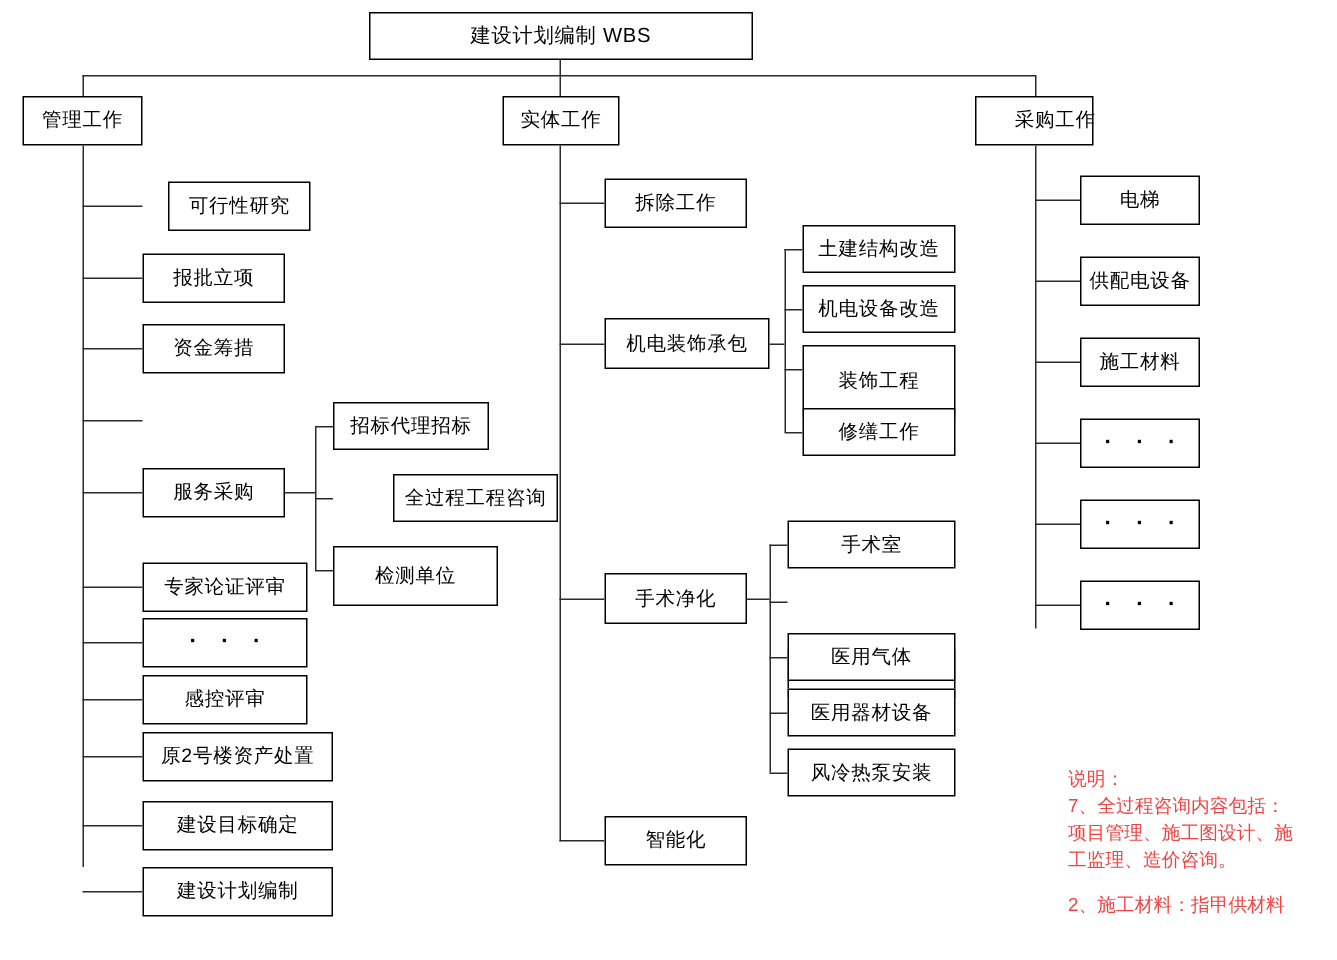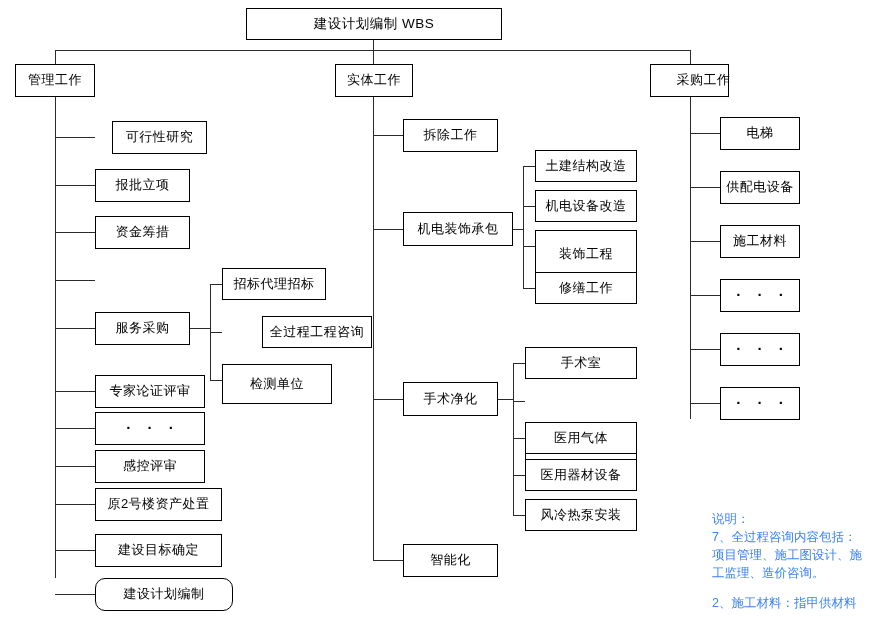--- a/index.html
+++ b/index.html
@@ -41,21 +41,21 @@
   }
   .ln {
     position: absolute;
     background: #2b2b2b;
     z-index: 1;
   }
   .ln.h { height: 1px; }
   .ln.v { width: 1px; }
   .note {
     position: absolute;
-    color: #3b82f6;
+    color: #ef4444;
     font-size: 12.5px;
     line-height: 1.45;
     white-space: pre-wrap;
     z-index: 2;
   }
 </style>
 </head>
 <body>
 
 <div id="canvas">
@@ -124,21 +124,21 @@
   <div class="node" style="left:95px; top:488px; width:127px; height:33px;">
     <span>原2号楼资产处置</span>
   </div>
   <div class="ln h" style="left:55px; top:504px; width:40px;"></div>
 
   <div class="node" style="left:95px; top:534px; width:127px; height:33px;">
     <span>建设目标确定</span>
   </div>
   <div class="ln h" style="left:55px; top:550px; width:40px;"></div>
 
-  <div class="node" style="left:95px; top:578px; width:138px; height:33px;border-radius:10px;">
+  <div class="node" style="left:95px; top:578px; width:127px; height:33px;">
     <span>建设计划编制</span>
   </div>
   <div class="ln h" style="left:55px; top:594px; width:40px;"></div>
 
   <div class="ln h" style="left:190px; top:328px; width:20px;"></div>
   <div class="ln v" style="left:210px; top:284px; height:96px;"></div>
 
   <div class="node" style="left:222px; top:268px; width:104px; height:32px;text-align:right;">
     <span>招标代理招标</span>
   </div>

